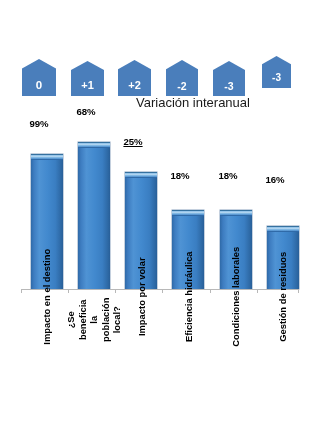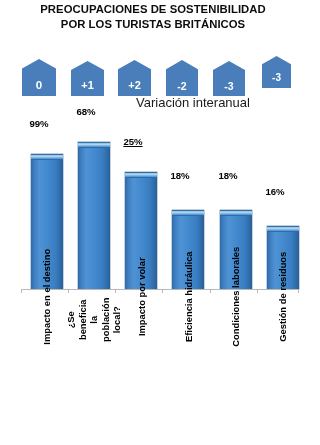--- a/index.html
+++ b/index.html
@@ -106,24 +106,20 @@
     line-height:11.5px;
     text-align:center;
   }
   .cat.two .txt{white-space:normal;width:150px;}
 </style>
 </head>
 <body>
 
 <div id="chart">
 
-  <div class="title">
-    <span>PREOCUPACIONES DE SOSTENIBILIDAD</span>
-    <span class="l2">POR LOS TURISTAS BRITÁNICOS</span>
-  </div>
 
   <div class="badges">
     <div class="badge" style="left:22px;top:4px;width:34px;height:37px;">
       <div class="shape"></div>
       <span class="val" style="font-size:11.5px;">0</span>
     </div>
     <div class="badge" style="left:71px;top:6px;width:33px;height:35px;">
       <div class="shape"></div>
       <span class="val" style="font-size:11px;">+1</span>
     </div>
@@ -147,21 +143,21 @@
 
   <div class="caption">Variación interanual</div>
 
   <div class="plot">
 
     <div class="vlabel" style="left:16px;top:0px;">99%</div>
     <div class="vlabel" style="left:63px;top:-12px;">68%</div>
     <div class="vlabel" style="left:110px;top:18px;text-decoration:underline;">25%</div>
     <div class="vlabel" style="left:157px;top:52px;">18%</div>
     <div class="vlabel" style="left:205px;top:52px;">18%</div>
-    <div class="vlabel" style="left:252px;top:68px;">16%</div>
+    <div class="vlabel" style="left:252px;top:56px;">16%</div>
 
     <div class="bargroup" style="left:31px;width:32px;height:152px;">
       <div class="bar" style="height:135px;">
         <div class="cap"></div>
         <div class="capedge"></div>
       </div>
     </div>
     <div class="bargroup" style="left:78px;width:32px;height:152px;">
       <div class="bar" style="height:147px;">
         <div class="cap"></div>

